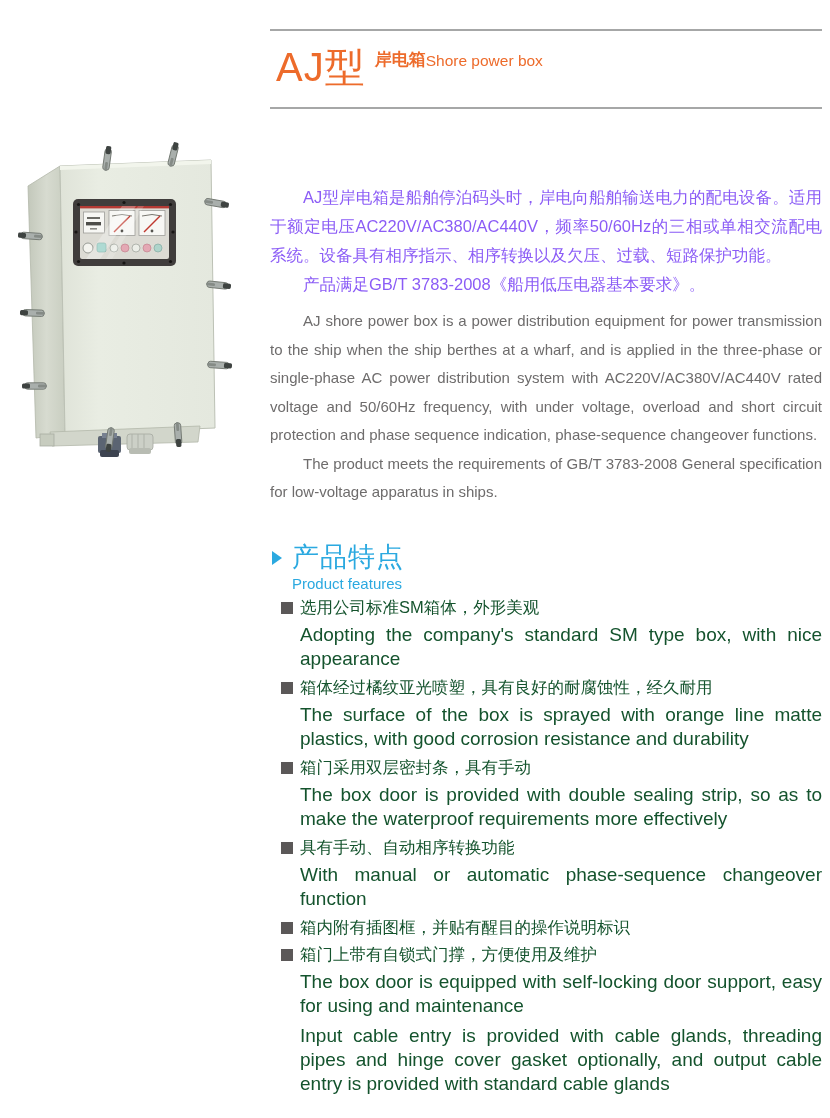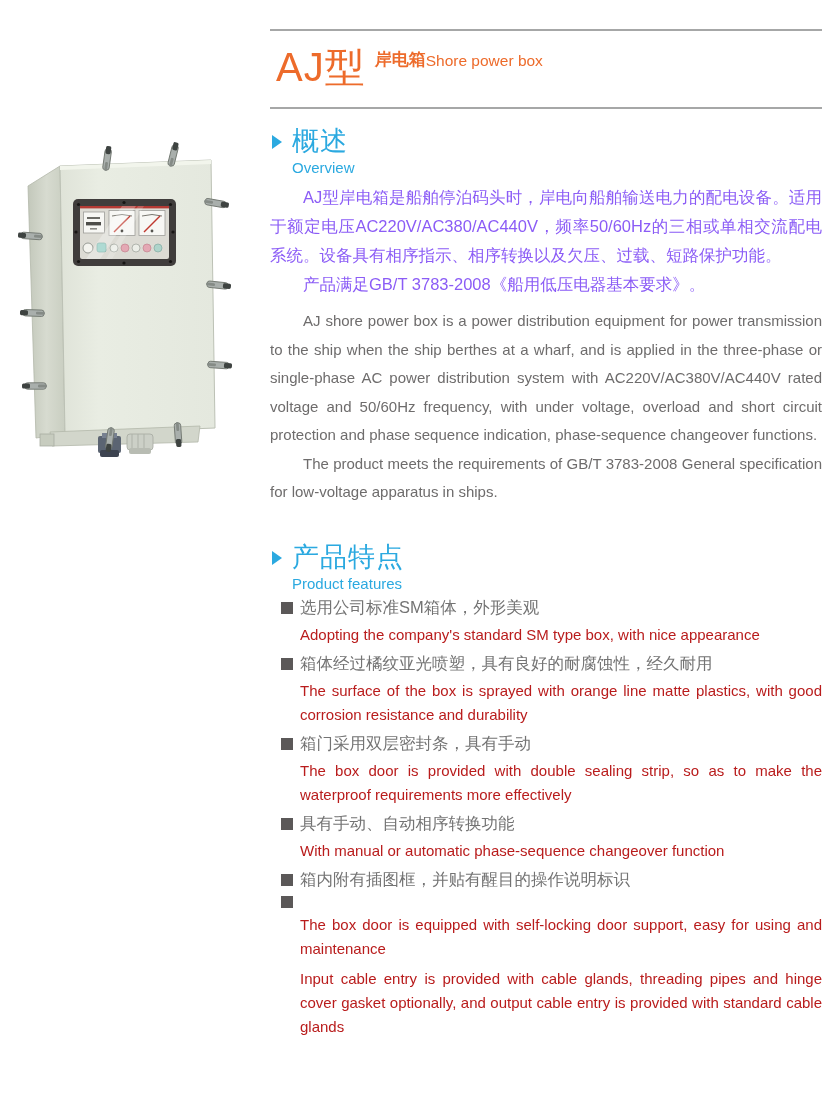--- a/index.html
+++ b/index.html
@@ -44,24 +44,24 @@
               font-size:16.5px; line-height:29px; color:#8b5cf6; text-align:justify; }
   .cn-paras p { text-indent:2em; }
 
   .en-paras { position:absolute; left:270px; top:307px; width:552px;
               font-size:15px; line-height:28.5px; color:#6E6C6C; text-align:justify; }
   .en-paras p { text-indent:2.2em; }
 
   
   .features { position:absolute; left:281px; top:597px; width:541px; }
   .feat { margin-bottom:6px; }
-  .feat-cn { display:flex; align-items:center; font-size:16.5px; line-height:21px; color:#737373; }
+  .feat-cn { display:flex; align-items:center; font-size:16.5px; line-height:21px; color:#14532d; }
   .bullet { width:12px; height:12px; background:#5B5858; margin-right:7px; flex:0 0 auto; }
-  .feat-en { margin-left:19px; margin-top:5px; font-size:15px; line-height:24px;
-             color:#b91c1c; text-align:justify; }
+  .feat-en { margin-left:19px; margin-top:5px; font-size:19px; line-height:24px;
+             color:#14532d; text-align:justify; }
 
   
   .photo { position:absolute; left:10px; top:136px; width:245px; height:325px; }
 </style>
 </head>
 <body>
 
 <div class="page">
 
   <div class="rule rule-top"></div>
@@ -171,25 +171,20 @@
       <use href="#latch" x="0" y="0" transform="translate(207,149) rotate(96)"></use>
       <use href="#latch" x="0" y="0" transform="translate(208,229) rotate(94)"></use>
       <use href="#latch" x="0" y="0" transform="translate(22,100) rotate(-86)"></use>
       <use href="#latch" x="0" y="0" transform="translate(24,177) rotate(-88)"></use>
       <use href="#latch" x="0" y="0" transform="translate(26,250) rotate(-90)"></use>
       <use href="#latch" x="0" y="0" transform="translate(100,302) rotate(188)"></use>
       <use href="#latch" x="0" y="0" transform="translate(168,297) rotate(176)"></use>
     </g>
   </svg>
 
-  <div class="sec-head sec-overview">
-    <span class="tri"></span>
-    <div class="h-cn">概述</div>
-    <div class="h-en">Overview</div>
-  </div>
 
   <div class="cn-paras">
     <p>AJ型岸电箱是船舶停泊码头时，岸电向船舶输送电力的配电设备。适用于额定电压AC220V/AC380/AC440V，频率50/60Hz的三相或单相交流配电系统。设备具有相序指示、相序转换以及欠压、过载、短路保护功能。</p>
     <p>产品满足GB/T 3783-2008《船用低压电器基本要求》。</p>
   </div>
 
   <div class="en-paras">
     <p>AJ shore power box is a power distribution equipment for power transmission to the ship when the ship berthes at a wharf, and is applied in the three-phase or single-phase AC power distribution system with AC220V/AC380V/AC440V rated voltage and 50/60Hz frequency, with under voltage, overload and short circuit protection and phase sequence indication, phase-sequence changeover functions.</p>
     <p>The product meets the requirements of GB/T 3783-2008 General specification for low-voltage apparatus in ships.</p>
   </div>
@@ -231,20 +226,21 @@
     </div>
     <div class="feat">
       <div class="feat-cn">
           <span class="bullet"></span>
           <span>箱内附有插图框，并贴有醒目的操作说明标识</span>
         </div>
     </div>
     <div class="feat">
       <div class="feat-cn">
           <span class="bullet"></span>
+          <span>箱门上带有自锁式门撑，方便使用及维护</span>
         </div>
       <div class="feat-en">The box door is equipped with self-locking door support, easy for using and maintenance</div>
     </div>
     <div class="feat">
       <div class="feat-en">Input cable entry is provided with cable glands, threading pipes and hinge cover gasket optionally, and output cable entry is provided with standard cable glands</div>
     </div>
   </div>
 
 </div>
 

